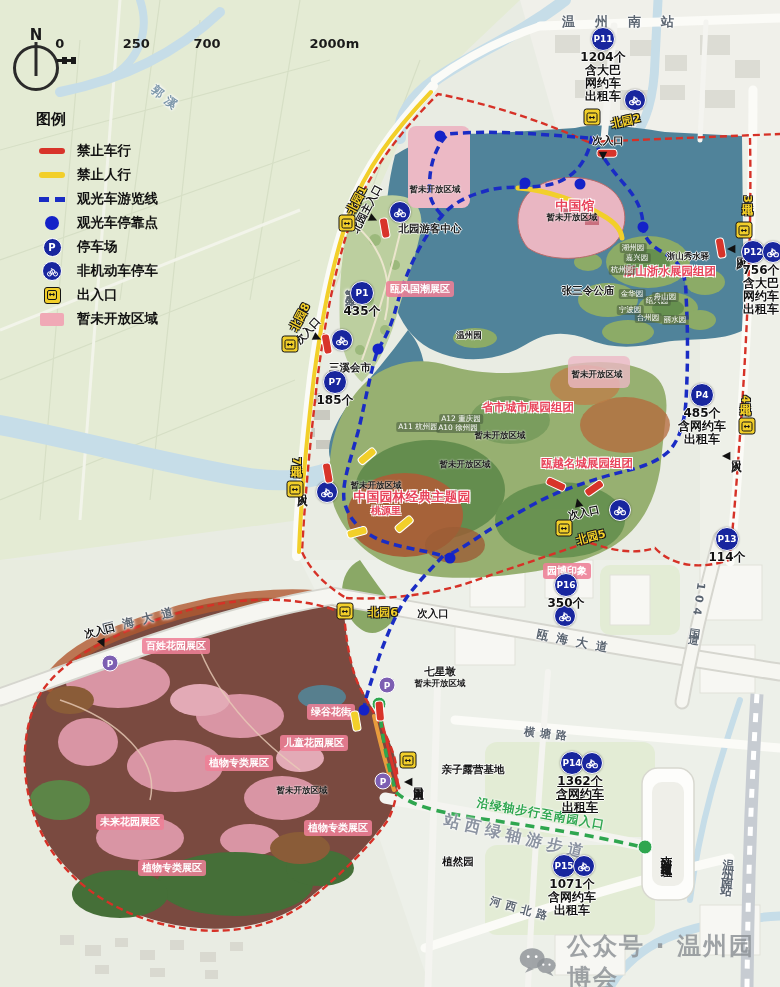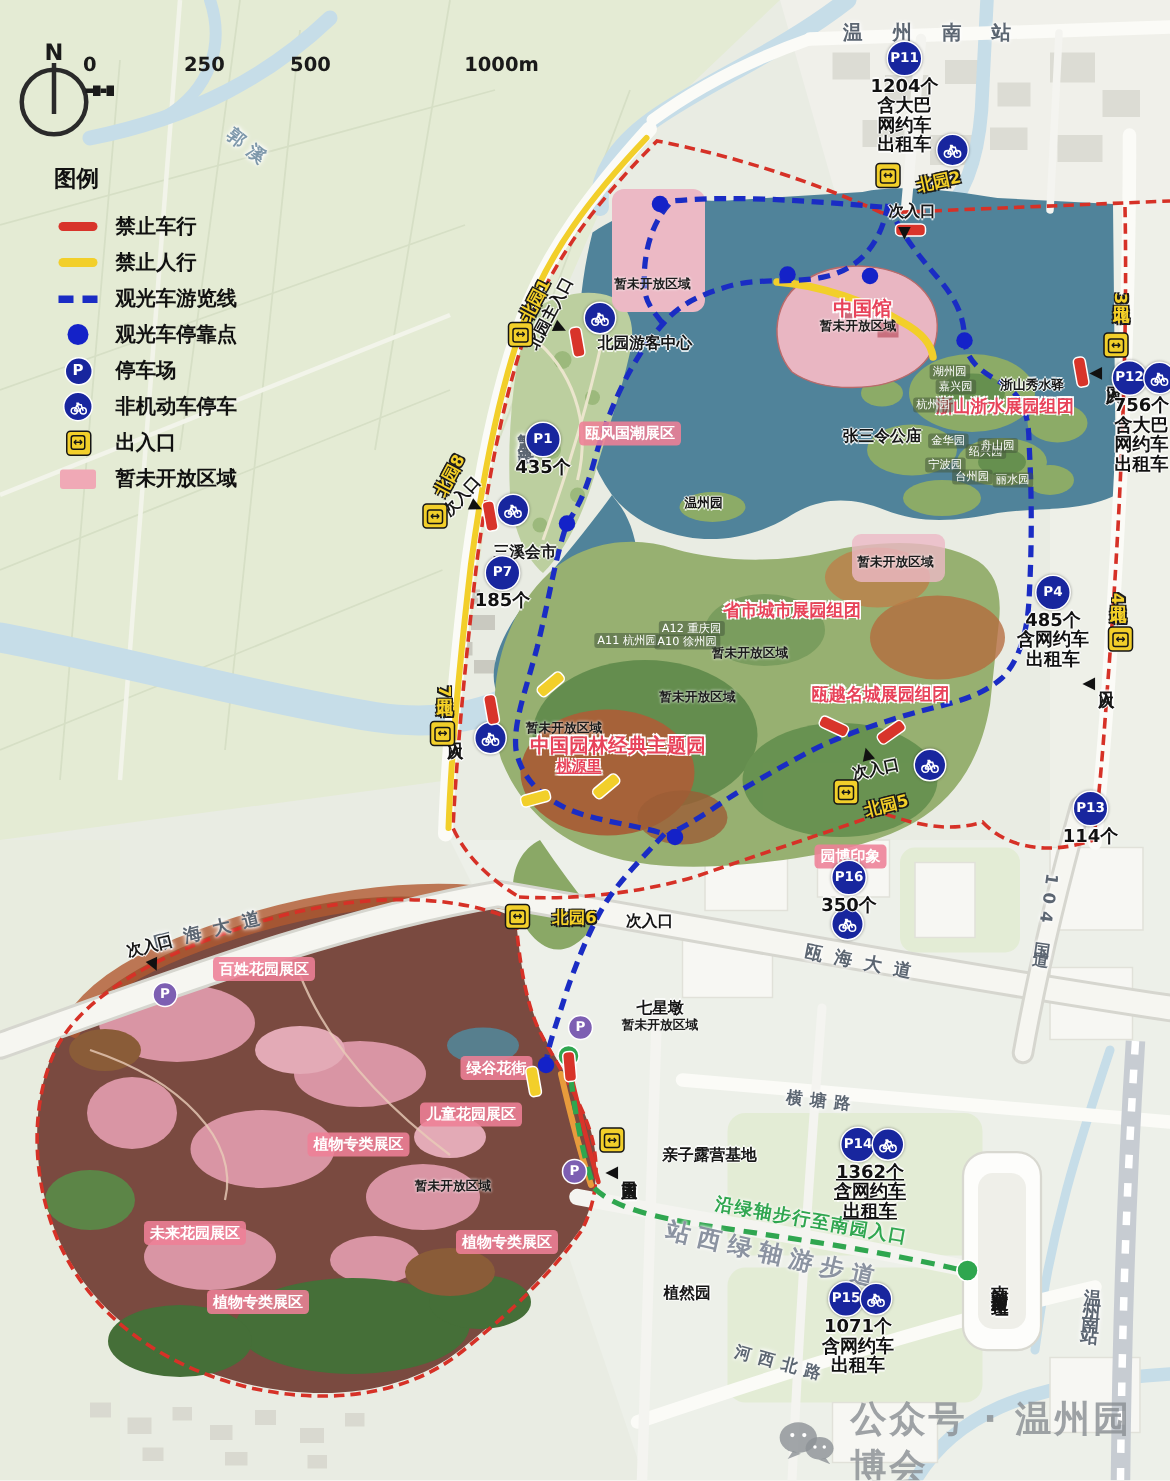--- a/index.html
+++ b/index.html
@@ -370,21 +370,21 @@
       <div class="lbl pink-label" style="left: 239px; top: 763px; transform: translate(-50%, -50%);">植物专类展区</div>
       <div class="lbl pink-label" style="left: 130px; top: 822px; transform: translate(-50%, -50%);">未来花园展区</div>
       <div class="lbl pink-label" style="left: 338px; top: 828px; transform: translate(-50%, -50%);">植物专类展区</div>
       <div class="lbl pink-label" style="left: 172px; top: 868px; transform: translate(-50%, -50%);">植物专类展区</div>
       <div class="lbl pink-label" style="left: 567px; top: 571px; transform: translate(-50%, -50%);">园博印象</div>
       <div class="lbl red-label big" style="left: 575px; top: 206px; transform: translate(-50%, -50%);">中国馆</div>
       <div class="lbl red-label" style="left: 670px; top: 271px; transform: translate(-50%, -50%);">浙山浙水展园组团</div>
       <div class="lbl red-label" style="left: 528px; top: 407px; transform: translate(-50%, -50%);">省市城市展园组团</div>
       <div class="lbl red-label" style="left: 587px; top: 463px; transform: translate(-50%, -50%);">瓯越名城展园组团</div>
       <div class="lbl red-label big" style="left: 412px; top: 497px; transform: translate(-50%, -50%);">中国园林经典主题园</div>
-      <div class="lbl red-label sm" style="left: 386px; top: 511px; transform: translate(-50%, -50%); text-decoration: underline;">桃源里</div>
+      <div class="lbl red-label sm" style="left: 386px; top: 511px; transform: translate(-50%, -50%);">桃源里</div>
       <div class="lbl blk" style="left: 430px; top: 229px; transform: translate(-50%, -50%);">北园游客中心</div>
       <div class="lbl blk" style="left: 588px; top: 291px; transform: translate(-50%, -50%);">张三令公庙</div>
       <div class="lbl blk sm2" style="left: 469px; top: 336px; transform: translate(-50%, -50%);">温州园</div>
       <div class="lbl blk" style="left: 350px; top: 368px; transform: translate(-50%, -50%);">三溪会市</div>
       <div class="lbl blk sm2" style="left: 688px; top: 257px; transform: translate(-50%, -50%);">浙山秀水驿</div>
       <div class="lbl blk" style="left: 440px; top: 672px; transform: translate(-50%, -50%);">七星墩</div>
       <div class="lbl blk" style="left: 473px; top: 770px; transform: translate(-50%, -50%);">亲子露营基地</div>
       <div class="lbl blk" style="left: 458px; top: 862px; transform: translate(-50%, -50%);">植然园</div>
       <div class="lbl closed" style="left: 435px; top: 190px; transform: translate(-50%, -50%);">暂未开放区域</div>
       <div class="lbl closed" style="left: 572px; top: 218px; transform: translate(-50%, -50%);">暂未开放区域</div>
@@ -582,22 +582,22 @@
   <div class="n">N</div>
   <div class="circ">
         <div class="needle"></div>
       </div>
 </div>
 
 <div class="scalebar">
   <div class="ticks">
         <span style="left: 1%;">0</span>
         <span style="left: 28%;">250</span>
-        <span style="left: 53%;">500</span>
-        <span style="left: 98%;">1000m</span>
+        <span style="left: 53%;">700</span>
+        <span style="left: 98%;">2000m</span>
       </div>
   <div class="bar">
     <span class="seg" style="left:0;width:28%"></span>
     <span class="seg thick" style="left:28%;width:25%"></span>
     <span class="seg" style="left:53%;width:23%"></span>
     <span class="seg thick" style="left:76%;width:24%"></span>
   </div>
 </div>
 
 <div class="legend">

